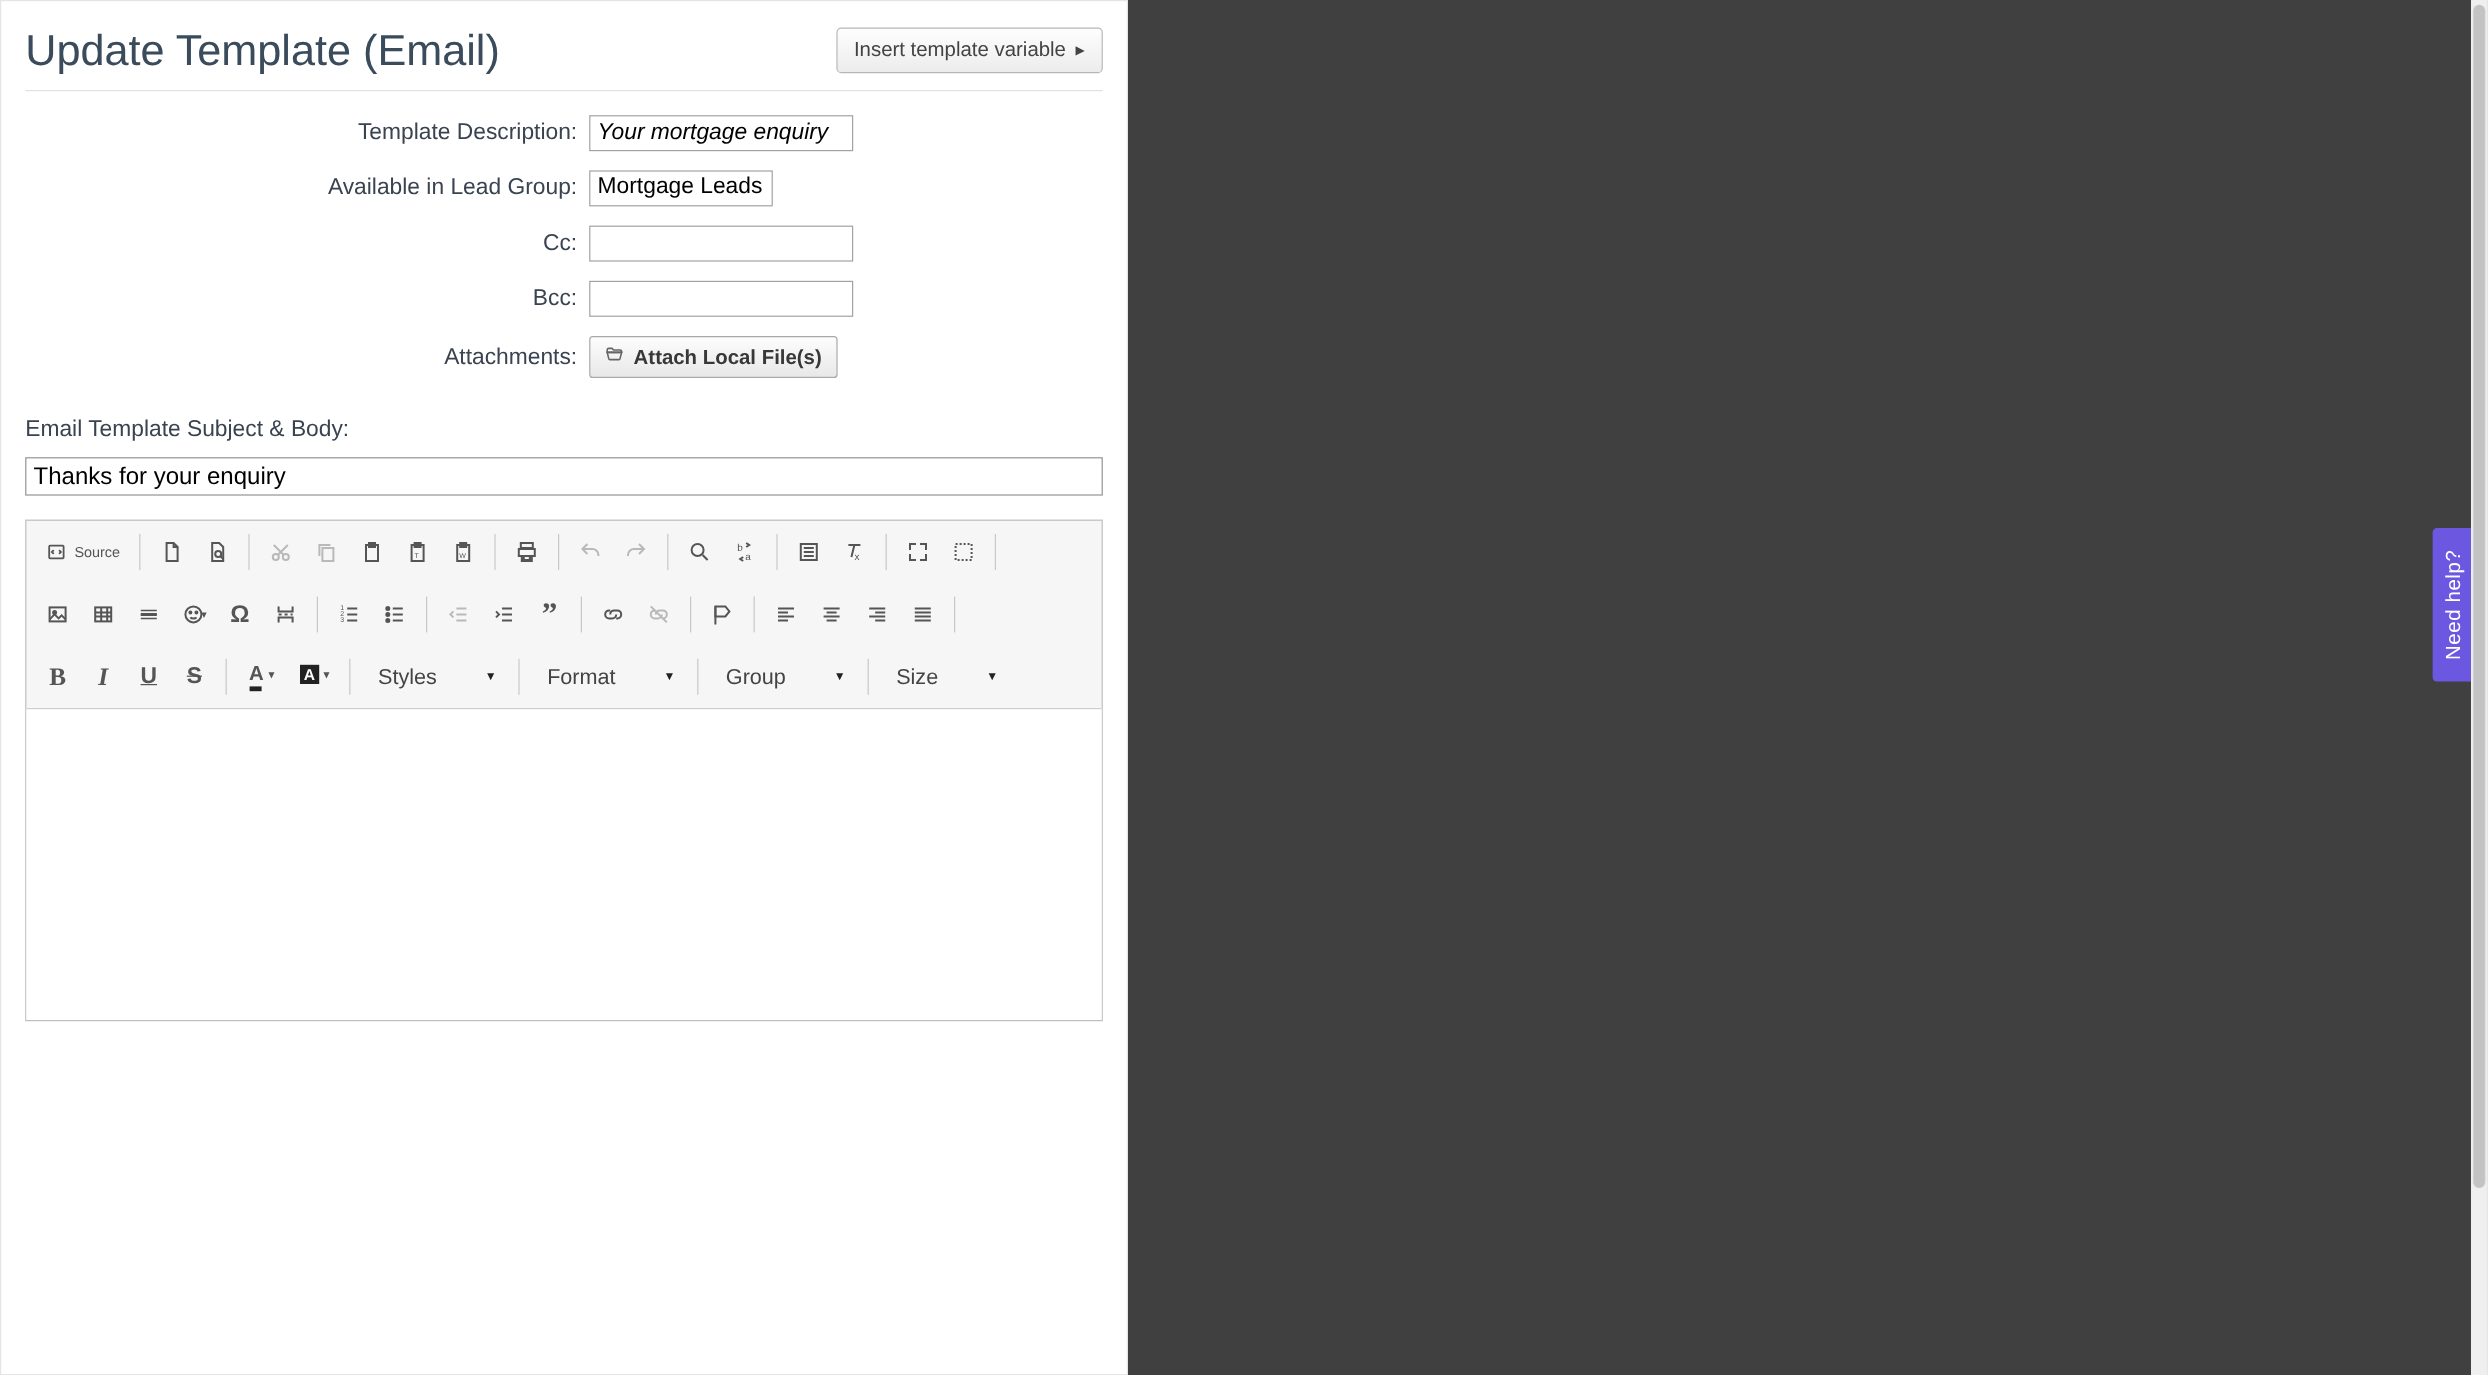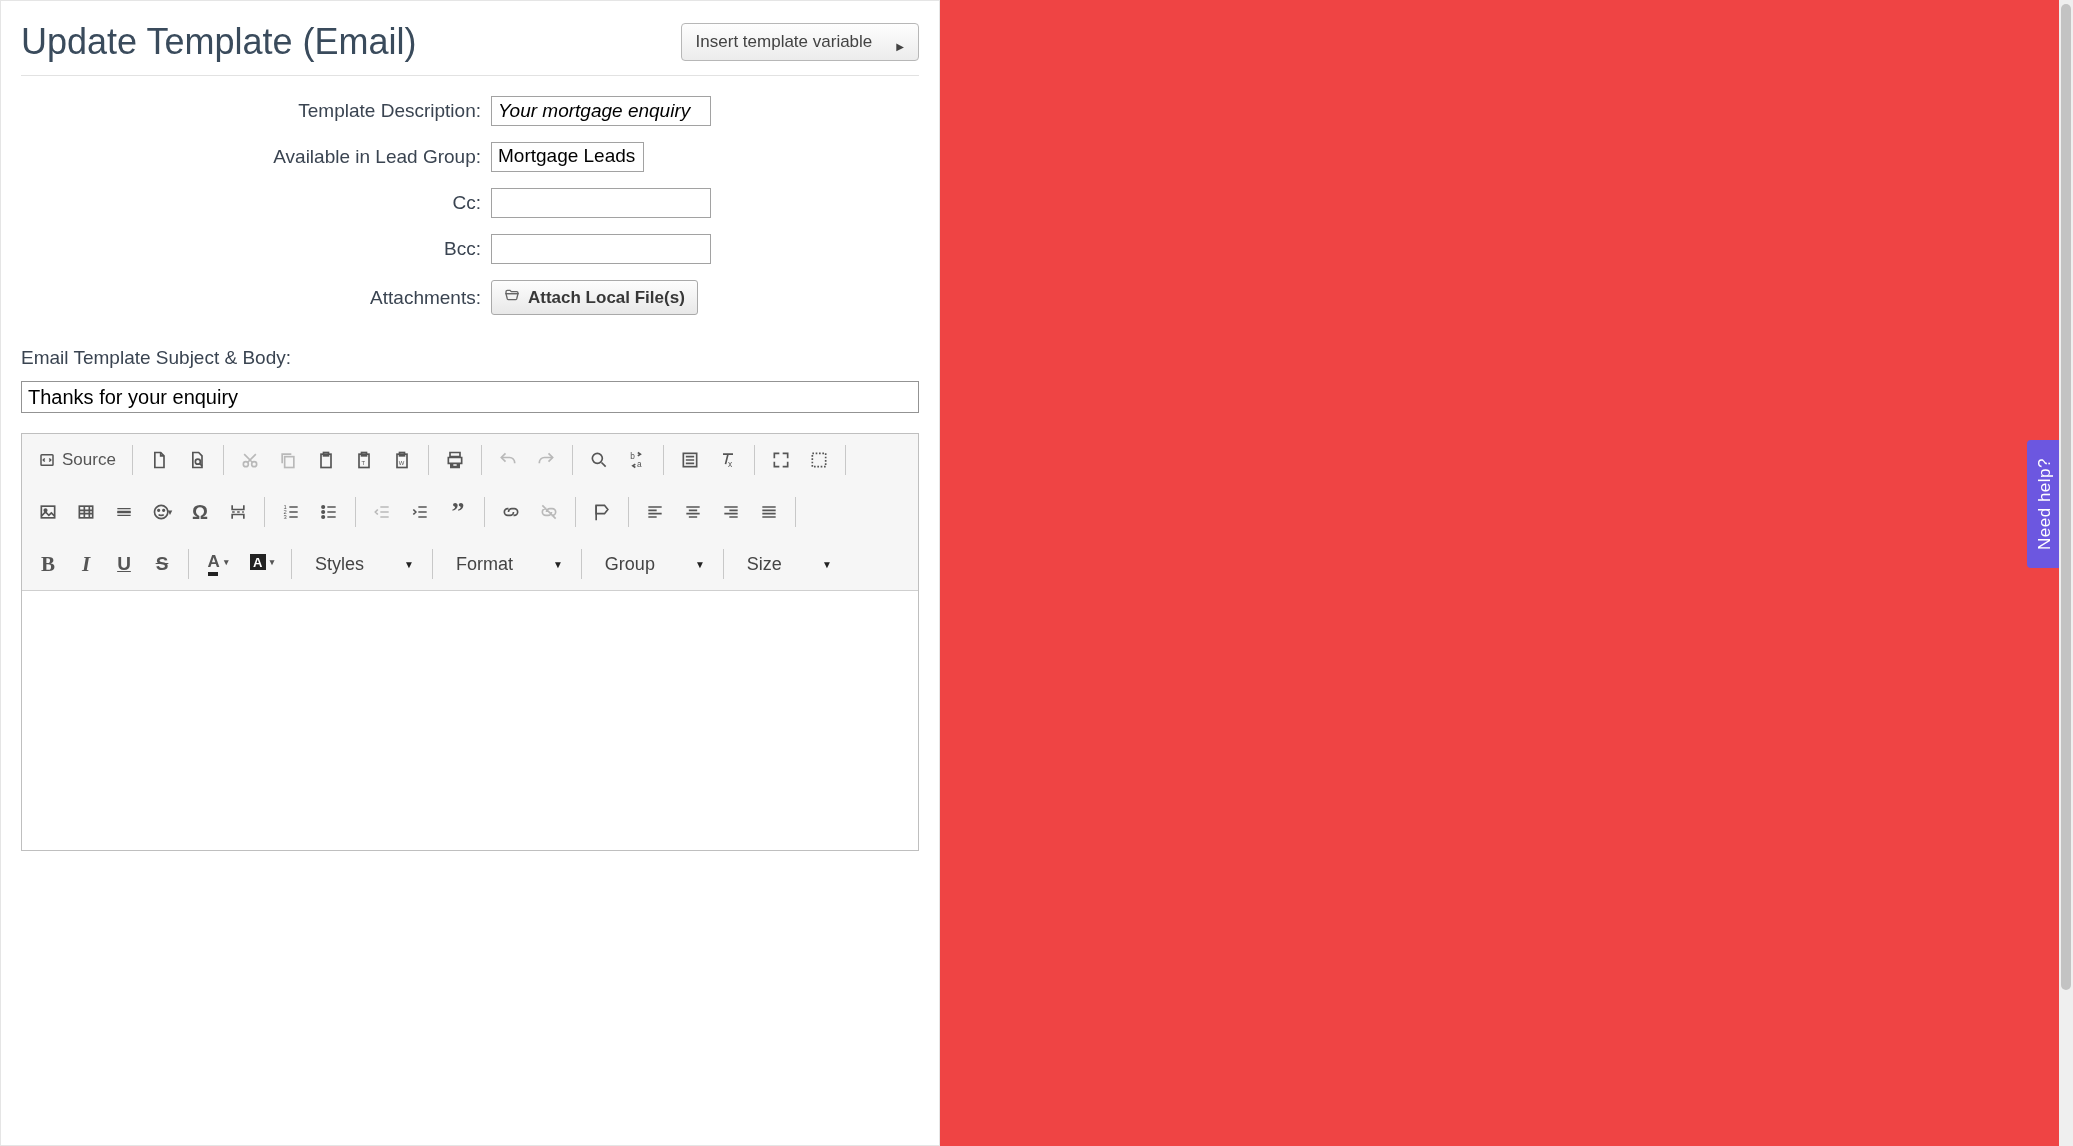--- a/index.html
+++ b/index.html
@@ -1,17 +1,17 @@
 <!DOCTYPE html>
 <html><head>
 <meta charset="utf-8">
 <style>
   * { box-sizing: border-box; }
   html, body { margin: 0; padding: 0; font-family: Arial, Helvetica, sans-serif; background: #f1f3f5; height: 100%; }
-  .page { background: #ef4444; min-height: 100vh; position: relative; }
+  .page { background: #404040; min-height: 100vh; position: relative; }
   .panel {
     background: #fff;
     border: 1px solid #e5e5e5;
     width: 940px;
     min-height: 100vh;
     padding: 20px 20px 0 20px;
   }
   .header-row {
     display: flex;
     justify-content: space-between;
@@ -27,22 +27,22 @@
   }
   .insert-btn {
     background: linear-gradient(#fefefe, #ececec);
     border: 1px solid #b7b7b7;
     border-radius: 4px;
     padding: 8px 14px;
     font-size: 17px;
     color: #434343;
     cursor: pointer;
     display: inline-flex;
-    align-items: flex-end;
-    gap: 24px;
+    align-items: center;
+    gap: 8px;
   }
   .insert-btn .tri { font-size: 10px; }
   .form-area { padding: 20px 0 10px 0; }
   .frow { display: flex; align-items: center; margin-bottom: 16px; }
   .flabel { width: 470px; text-align: right; padding-right: 10px; font-size: 19px; color: #3a4451; }
   .text-input {
     border: 1px solid #a2a2a2;
     padding: 4px 6px;
     font-size: 19px;
     width: 220px;
@@ -109,21 +109,21 @@
   .tbtn svg { width: 20px; height: 20px; }
   .sep {
     width: 1px; height: 30px;
     background: #c8c8c8;
     margin: 0 6px;
     display: inline-block;
   }
   .source-btn {
     display: inline-flex; align-items: center; gap: 6px;
     padding: 0 8px; height: 36px; cursor: pointer; color: #555;
-    font-size: 17px;
+    font-size: 12px;
   }
   .combo {
     display: inline-flex; align-items: center; justify-content: space-between;
     height: 36px; border-left: 1px solid transparent;
     padding: 0 10px 0 14px;
     font-size: 18px; color: #444; cursor: pointer; gap: 40px;
     min-width: 110px;
   }
   .combo .chev { font-size: 10px; color: #222; }
   .bold-b { font-weight: 800; font-size: 21px; font-family: Georgia, serif; }

